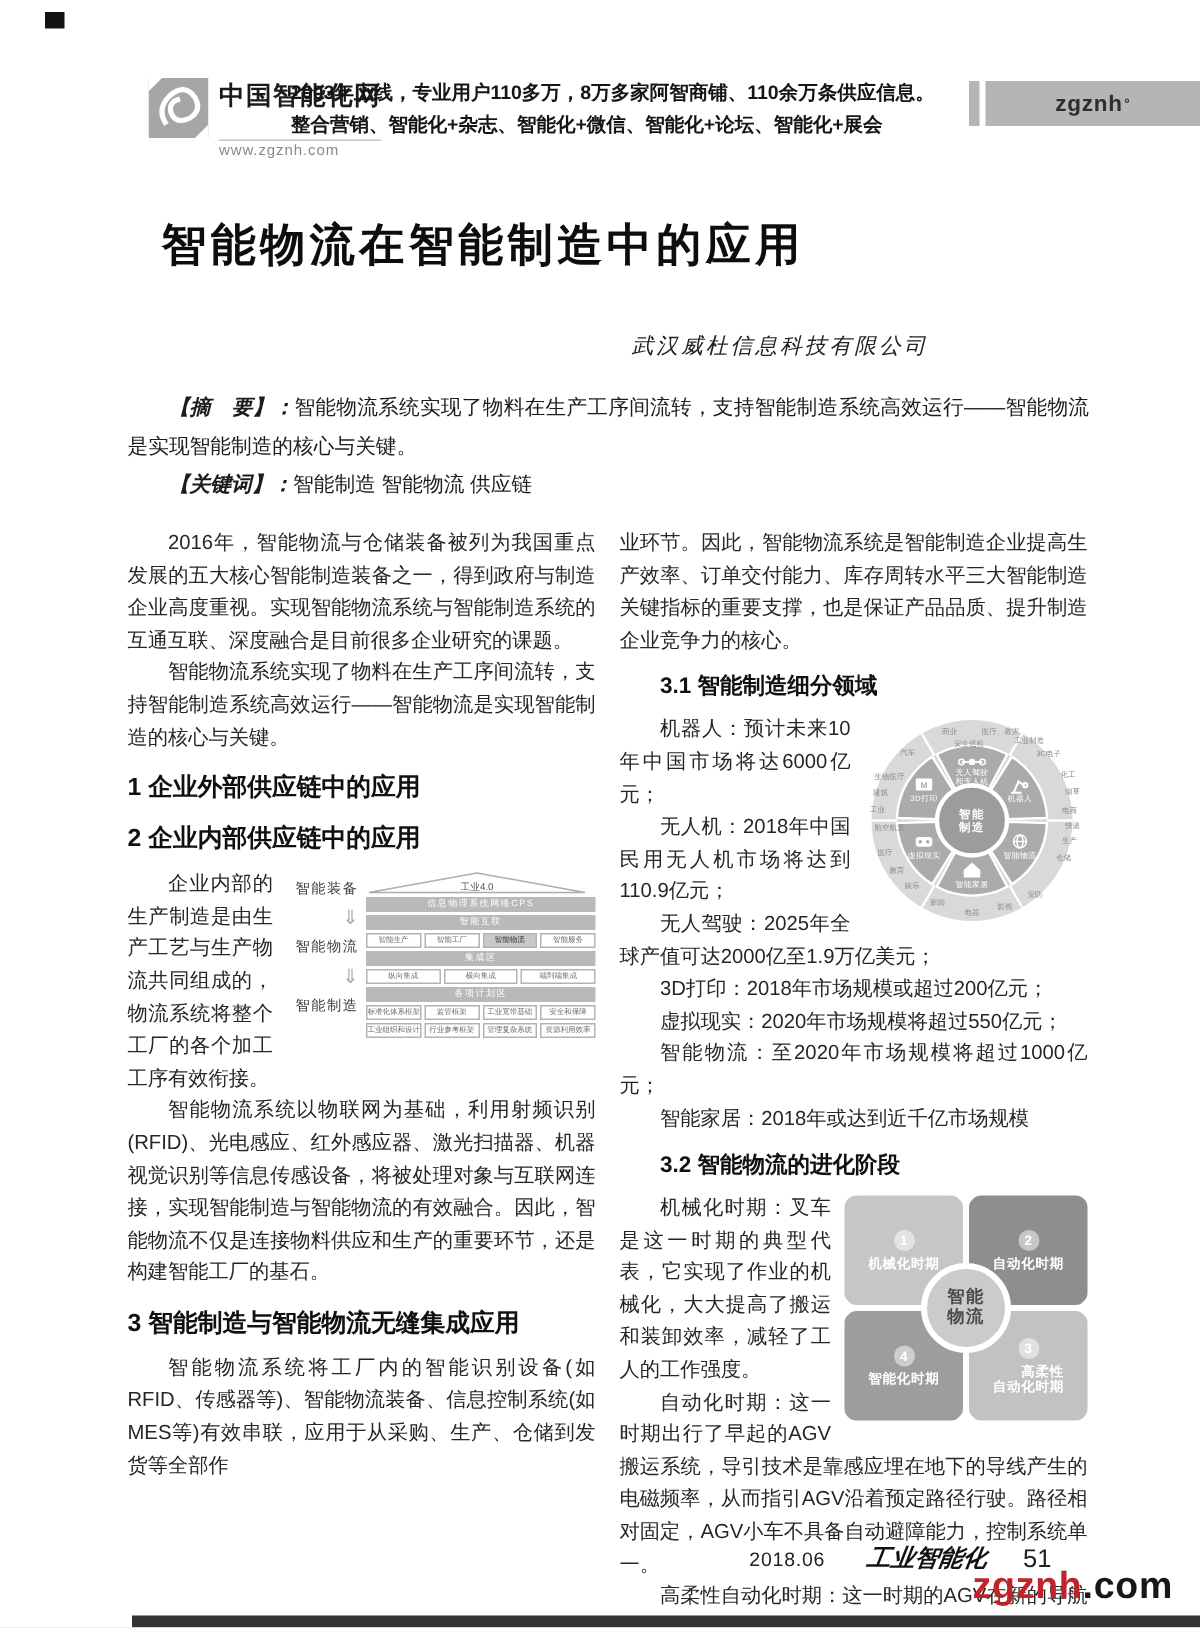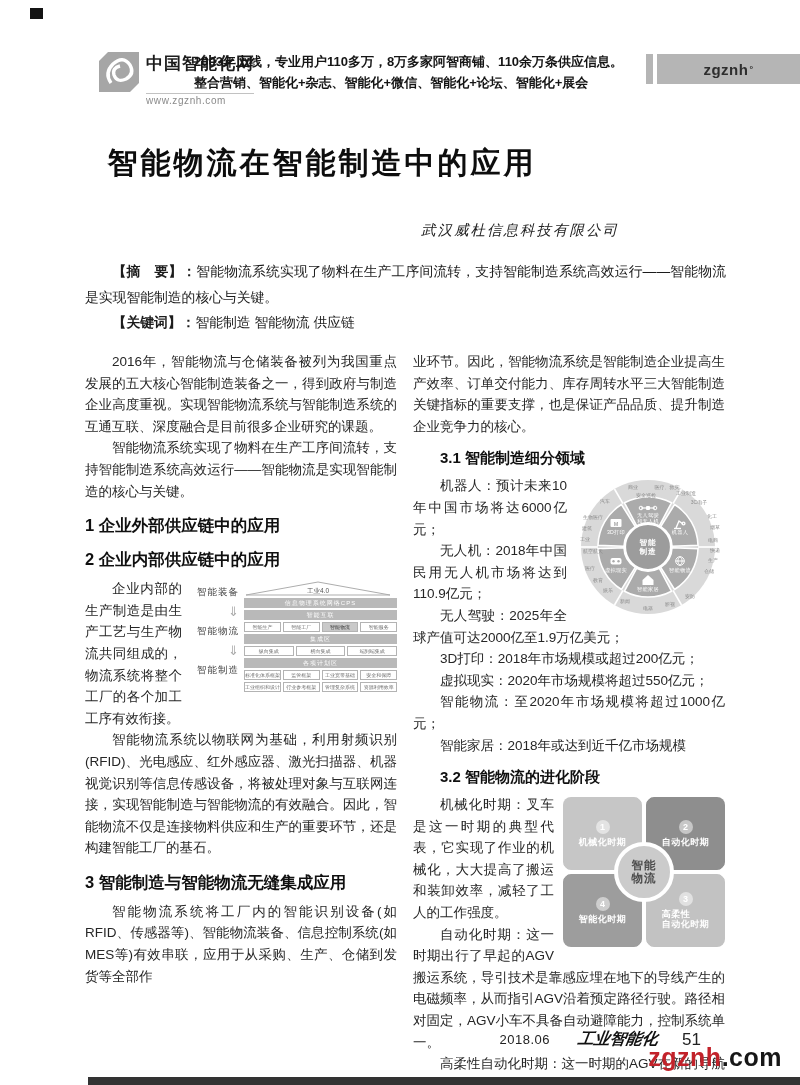--- a/index.html
+++ b/index.html
@@ -19,21 +19,21 @@
               font-weight:bold;font-size:15px;color:#2e2e2e;letter-spacing:.5px;}
   .badge-main sup{font-size:9px;margin-left:1px;}
 
   
   .title{position:absolute;top:143px;left:0;width:644px;margin:0;text-align:center;
          font-family:"Liberation Serif",serif;font-size:30px;font-weight:bold;letter-spacing:3px;color:#0d0d0d;}
   .author{position:absolute;top:221px;left:85px;width:640px;text-align:right;padding-right:106px;box-sizing:border-box;
           font-family:"Liberation Serif",serif;font-style:italic;font-size:14.5px;letter-spacing:2px;color:#222;}
   .abstract{position:absolute;top:259px;left:85px;width:641px;}
   .abs-p{margin:0;font-size:13.8px;line-height:25.5px;text-align:justify;color:#1c1c1c;text-indent:2em;}
-  .abs-p b{font-weight:bold;}
+  .abs-p b{font-weight:bold;font-style:italic;}
 
   
   .col{position:absolute;top:351px;width:312px;}
   .col-left{left:85px;} .col-right{left:413px;}
   .col p{margin:0;font-size:13.5px;line-height:21.6px;text-align:justify;color:#262626;text-indent:2em;}
   .col p.noindent{text-indent:0;}
   .sec{font-size:16.5px;font-weight:bold;color:#101010;margin:12px 0 8px;line-height:22px;}
   .subsec{font-size:15px;font-weight:bold;color:#101010;margin:10px 0 7px;text-indent:1.8em;line-height:21px;}
 
   
@@ -58,21 +58,21 @@
   .sect-lbl{font-size:5.2px;fill:#fff;text-anchor:middle;letter-spacing:.3px;}
   .wheel-center-txt{font-size:7.6px;font-weight:bold;fill:#fff;text-anchor:middle;letter-spacing:1px;}
 
   
   .fig3{float:right;position:relative;width:162px;height:150px;margin:3px 0 5px 9px;
         display:grid;grid-template-rows:1fr 1fr;grid-template-columns:1fr 1fr;gap:4px;}
   .q{border-radius:8px;position:relative;display:flex;flex-direction:column;align-items:center;justify-content:center;gap:3px;color:#fff;}
   .q1{background:#c6c6c6;} .q2{background:#8e8e8e;} .q3{background:#c2c2c2;} .q4{background:#9d9d9d;}
   .qnum{width:14px;height:14px;border-radius:50%;background:rgba(255,255,255,.5);color:#fff;
         font-size:9px;font-weight:bold;display:flex;align-items:center;justify-content:center;}
-  .qlabel{font-size:9px;font-weight:bold;text-align:left;line-height:10.5px;letter-spacing:.5px;}
+  .qlabel{font-size:9px;font-weight:bold;text-align:right;line-height:10.5px;letter-spacing:.5px;}
   .qcenter{position:absolute;left:50%;top:50%;transform:translate(-50%,-50%);width:52px;height:52px;border-radius:50%;
            background:#cbcbcb;border:4px solid #fff;display:flex;flex-direction:column;align-items:center;justify-content:center;
            color:#4c4c4c;font-weight:bold;font-size:11.5px;line-height:13.5px;letter-spacing:1px;}
   .notch{position:absolute;width:0;height:0;border:8px solid transparent;}
   .notch-top{top:-1px;left:50%;margin-left:-8px;border-top-color:#fff;}
   .notch-bottom{bottom:-1px;left:50%;margin-left:-8px;border-bottom-color:#fff;}
   .notch-left{left:-1px;top:50%;margin-top:-8px;border-left-color:#fff;}
   .notch-right{right:-1px;top:50%;margin-top:-8px;border-right-color:#fff;}
 
   

